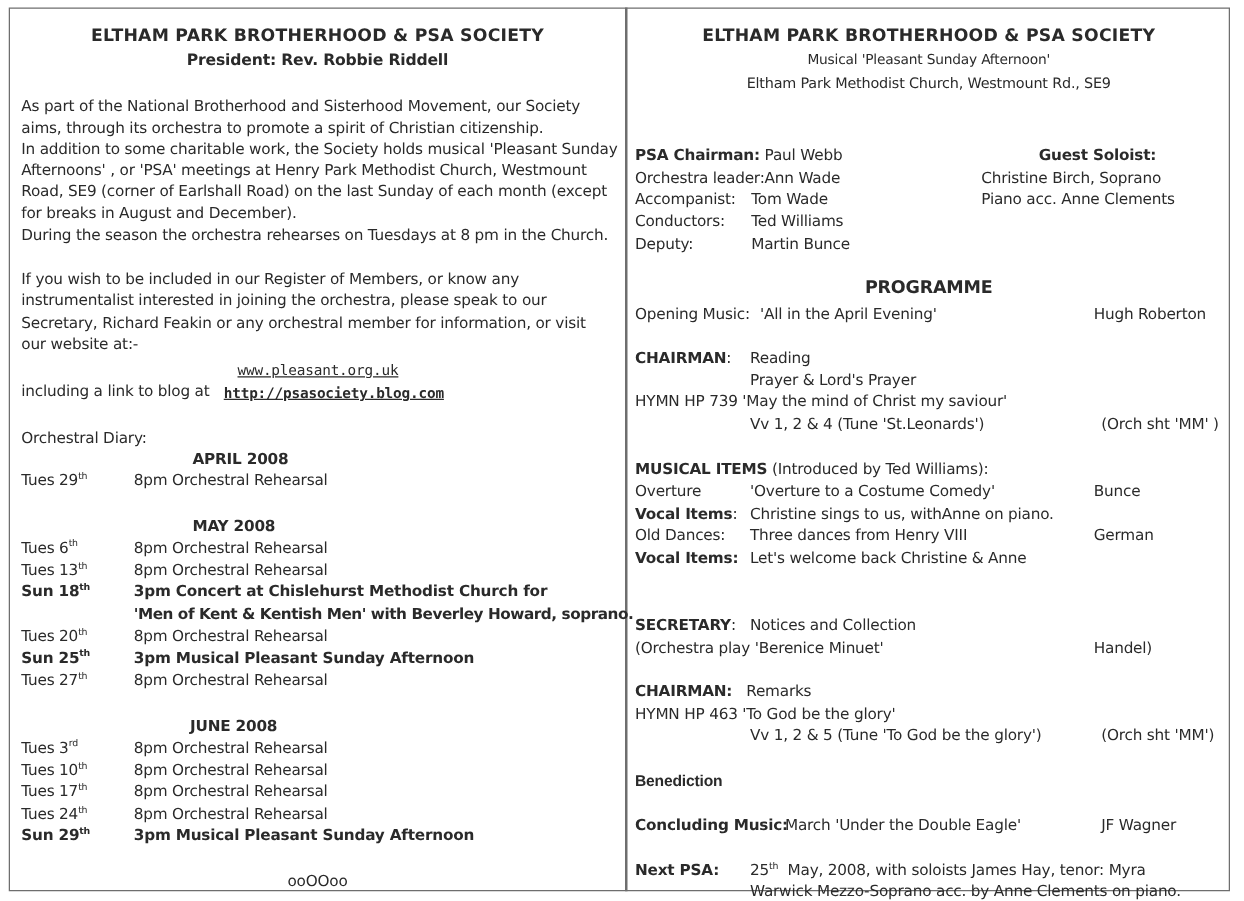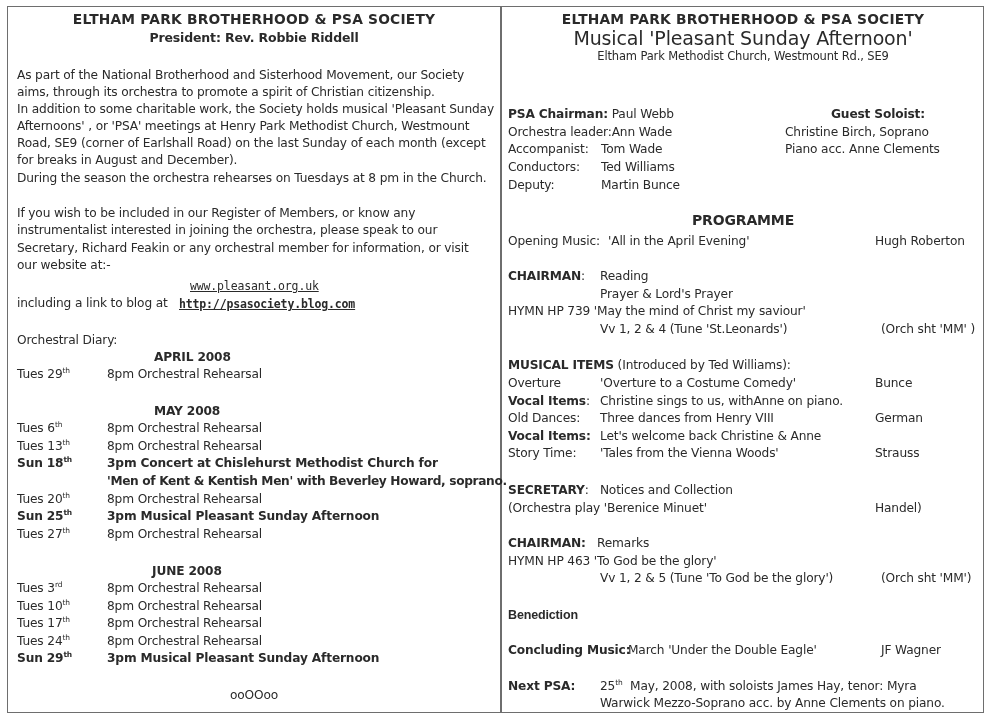--- a/index.html
+++ b/index.html
@@ -7,21 +7,21 @@
     width: 995px; height: 721px; background: #ffffff; position: relative; overflow: hidden;
     font-family: "DejaVu Sans", sans-serif; color: #2a2a2a; font-size: 12.2px;
   }
   .frame {
     position: absolute; left: 7px; top: 6px; width: 977px; height: 707px;
     border: 1.5px solid #6e6e6e; box-sizing: border-box;
   }
   .divider {
     position: absolute; left: 500px; top: 6px; width: 1.5px; height: 707px; background: #6e6e6e;
   }
-  .panel { position: absolute; top: 2px; height: 526px; }
+  .panel { position: absolute; top: 12px; height: 526px; }
   .left { left: 9px; width: 490px; }
   .right { left: 502px; width: 482px; }
   .line { position: absolute; white-space: nowrap; line-height: 16px; letter-spacing: -0.15px; }
   .c { text-align: center; left: 0; right: 0; }
   .b { font-weight: bold; }
   .title { font-size: 13.8px; font-weight: bold; letter-spacing: 0.2px; }
   .sub { font-size: 12.5px; font-weight: bold; }
   .u { text-decoration: underline; }
   sup { font-size: 7.5px; vertical-align: 5px; line-height: 0; }
   .dayday { position: absolute; left: 0; }
@@ -113,21 +113,21 @@
   <div class="line b" style="left:8px;top:648px;width:480px">
     <span class="dayday"><span>Sun  29</span><sup>th</sup></span>
     <span class="dayevt">3pm Musical Pleasant Sunday Afternoon</span>
   </div>
 
   <div class="line c" style="top:685px">ooOOoo</div>
 </div>
 
 <div class="panel right">
   <div class="line c title" style="top:9px">ELTHAM PARK  BROTHERHOOD &amp; PSA SOCIETY</div>
-  <div class="line c" style="top:28px;font-size:19px">Musical 'Pleasant Sunday Afternoon'</div>
+  <div class="line c" style="top:28px;font-size:11px">Musical 'Pleasant Sunday Afternoon'</div>
   <div class="line c" style="top:46px;font-size:11.5px">Eltham Park Methodist Church, Westmount Rd., SE9</div>
 
   <div class="line" style="left:6px;top:104px"><span class="b">PSA Chairman:</span> <span>Paul Webb</span></div>
   <div class="line" style="left:6px;top:122px"><span>Orchestra leader:</span><span>Ann Wade</span></div>
   <div class="line" style="left:6px;top:139px"><span>Accompanist:</span><span style="position:absolute;left:93px">Tom Wade</span></div>
   <div class="line" style="left:6px;top:157px"><span>Conductors:</span><span style="position:absolute;left:93px">Ted Williams</span></div>
   <div class="line" style="left:6px;top:175px"><span>Deputy:</span><span style="position:absolute;left:93px">Martin Bunce</span></div>
 
   <div class="line b" style="left:329px;top:104px">Guest Soloist:</div>
   <div class="line" style="left:283px;top:122px">Christine Birch, Soprano</div>
@@ -161,25 +161,20 @@
   </div>
   <div class="line" style="left:6px;top:408px;width:470px">
     <span>Old Dances:</span>
     <span style="position:absolute;left:92px">Three dances from Henry VIII</span>
     <span style="position:absolute;left:367px">German</span>
   </div>
   <div class="line" style="left:6px;top:426px;width:470px">
     <span class="b">Vocal Items:</span>
     <span style="position:absolute;left:92px">Let's welcome back Christine &amp; Anne</span>
   </div>
-  <div class="line" style="left:6px;top:443px;width:470px">
-    <span>Story Time:</span>
-    <span style="position:absolute;left:92px">'Tales from the Vienna Woods'</span>
-    <span style="position:absolute;left:367px">Strauss</span>
-  </div>
 
   <div class="line" style="left:6px;top:480px"><span class="b">SECRETARY</span><span>:</span>&nbsp;&nbsp;&nbsp;<span>Notices and Collection</span></div>
   <div class="line" style="left:6px;top:498px;width:470px">
     <span>(Orchestra  play  'Berenice Minuet'</span>
     <span style="position:absolute;left:367px">Handel)</span>
   </div>
 
   <div class="line" style="left:6px;top:533px"><span class="b">CHAIRMAN:</span>&nbsp;&nbsp;&nbsp;<span>Remarks</span></div>
   <div class="line" style="left:6px;top:551px">HYMN  HP 463 'To God be the glory'</div>
   <div class="line" style="left:6px;top:568px;width:470px">

